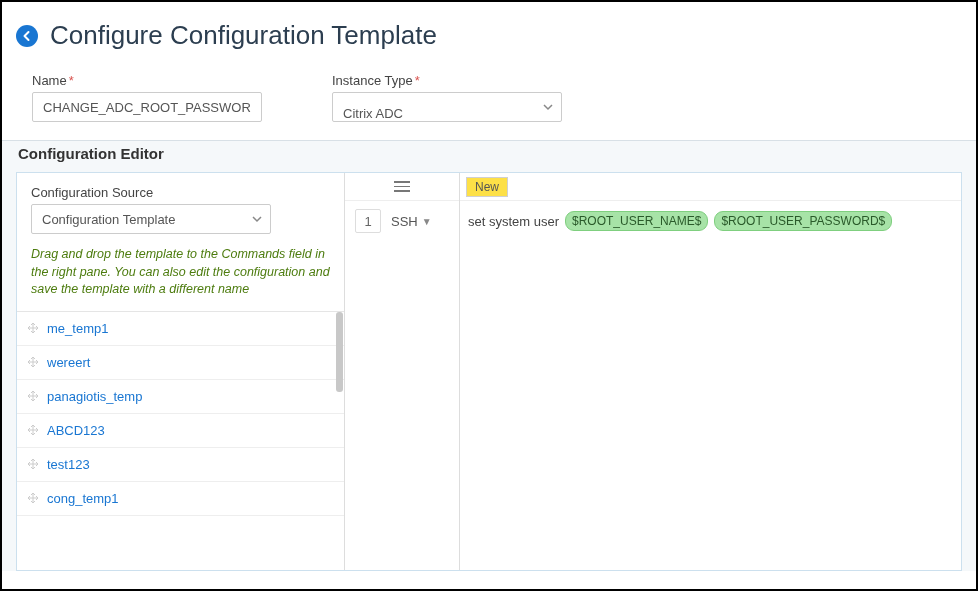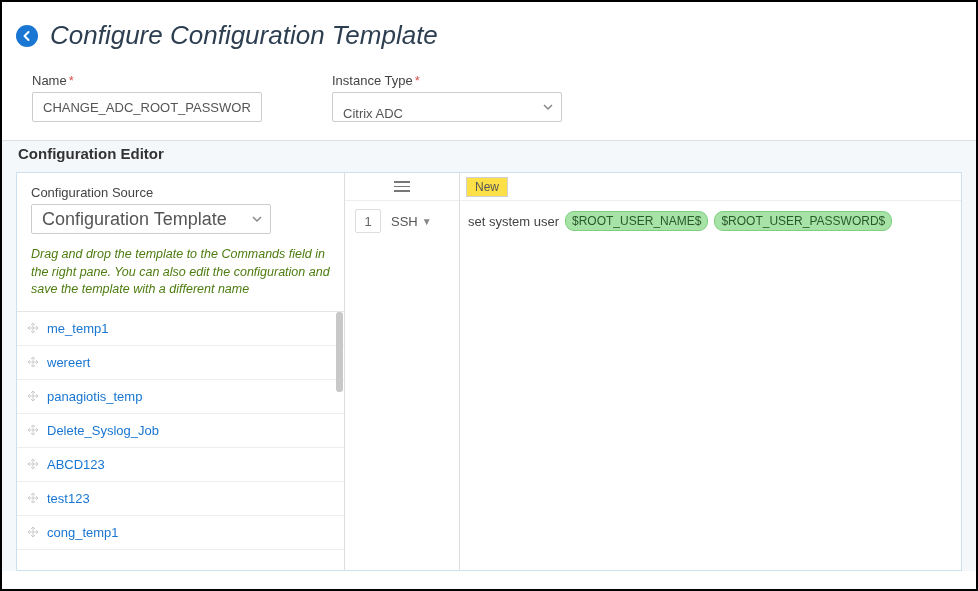--- a/index.html
+++ b/index.html
@@ -26,21 +26,20 @@
     align-items: center;
     justify-content: center;
     cursor: pointer;
     margin-right: 12px;
   }
   .back-btn svg { display: block; }
   .page-title {
     font-size: 26px;
     font-weight: 400;
     color: #2c3e50;
-    font-style: italic;
   }
   .form-row {
     display: flex;
     padding: 6px 28px 18px 30px;
     gap: 70px;
   }
   .form-group { display: flex; flex-direction: column; }
   .form-label {
     font-size: 13px;
     color: #444;
@@ -116,21 +115,21 @@
   .cfg-src-select-wrap {
     position: relative;
     width: 240px;
   }
   .cfg-src-select {
     width: 100%;
     height: 30px;
     border: 1px solid #ccc;
     border-radius: 2px;
     padding: 0 28px 0 10px;
-    font-size: 18px;
+    font-size: 13px;
     color: #555;
     background: #fff;
     cursor: pointer;
     display: flex;
     align-items: center;
   }
   .hint {
     font-size: 12.5px;
     font-style: italic;
     color: #4d7c0f;
@@ -327,28 +326,20 @@
               </svg>
           </span>
           <span class="tpl-name">panagiotis_temp</span>
         </div>
         <div class="tpl-item">
           <span class="drag-handle">
             <svg width="12" height="12" viewBox="0 0 12 12">
                 <path d="M6 1 L6 11 M1 6 L11 6 M6 1 L4 3 M6 1 L8 3 M6 11 L4 9 M6 11 L8 9 M1 6 L3 4 M1 6 L3 8 M11 6 L9 4 M11 6 L9 8" stroke="#ccc" stroke-width="1" fill="none"></path>
               </svg>
           </span>
-          <span class="tpl-name">Delete_Syslog_Job</span>
-        </div>
-        <div class="tpl-item">
-          <span class="drag-handle">
-            <svg width="12" height="12" viewBox="0 0 12 12">
-                <path d="M6 1 L6 11 M1 6 L11 6 M6 1 L4 3 M6 1 L8 3 M6 11 L4 9 M6 11 L8 9 M1 6 L3 4 M1 6 L3 8 M11 6 L9 4 M11 6 L9 8" stroke="#ccc" stroke-width="1" fill="none"></path>
-              </svg>
-          </span>
           <span class="tpl-name">ABCD123</span>
         </div>
         <div class="tpl-item">
           <span class="drag-handle">
             <svg width="12" height="12" viewBox="0 0 12 12">
                 <path d="M6 1 L6 11 M1 6 L11 6 M6 1 L4 3 M6 1 L8 3 M6 11 L4 9 M6 11 L8 9 M1 6 L3 4 M1 6 L3 8 M11 6 L9 4 M11 6 L9 8" stroke="#ccc" stroke-width="1" fill="none"></path>
               </svg>
           </span>
           <span class="tpl-name">test123</span>
         </div>

